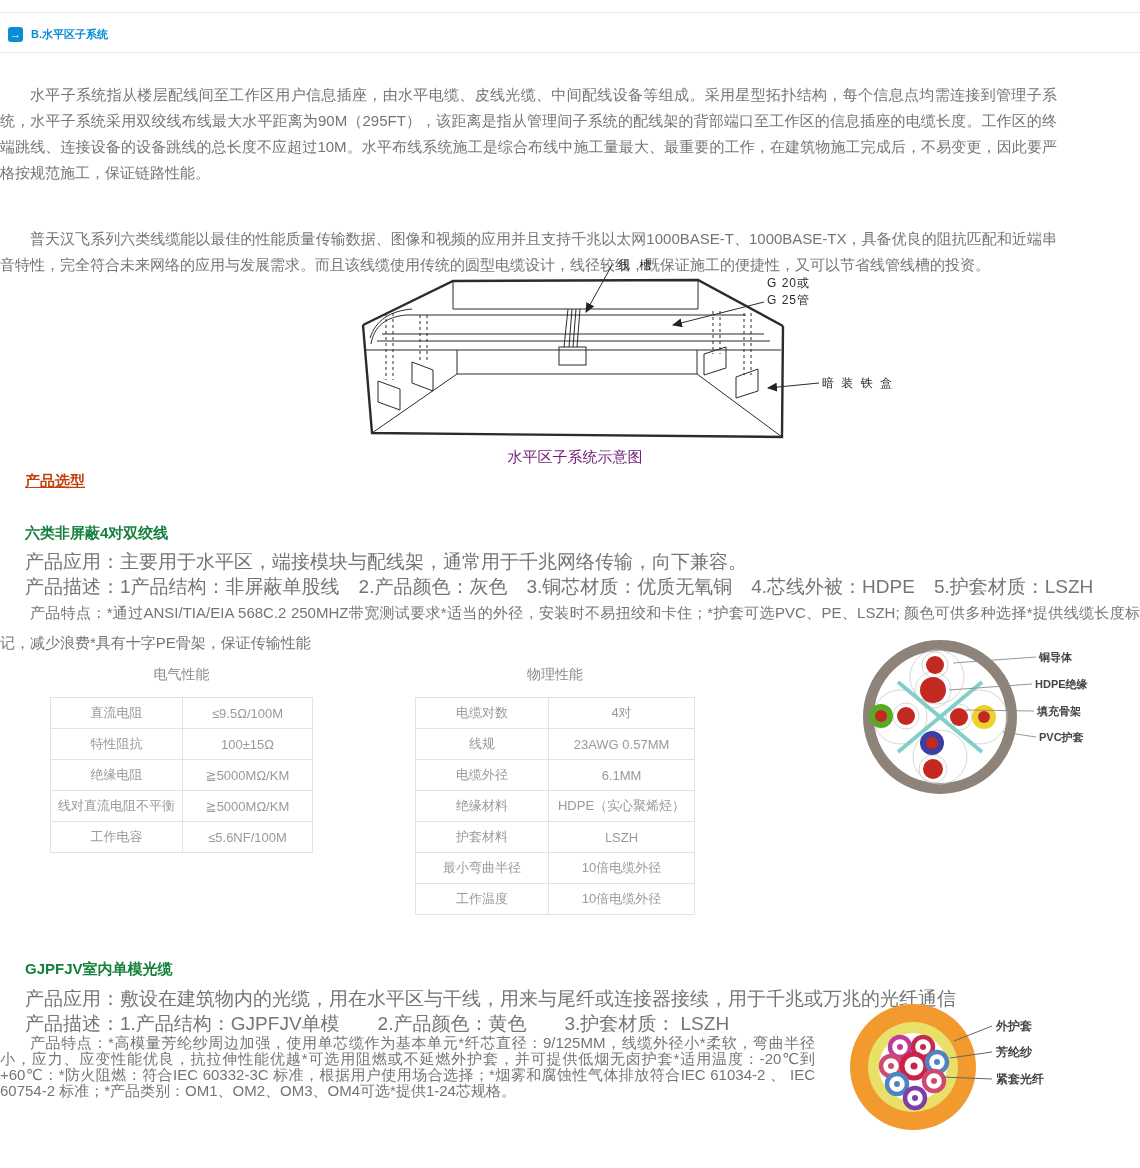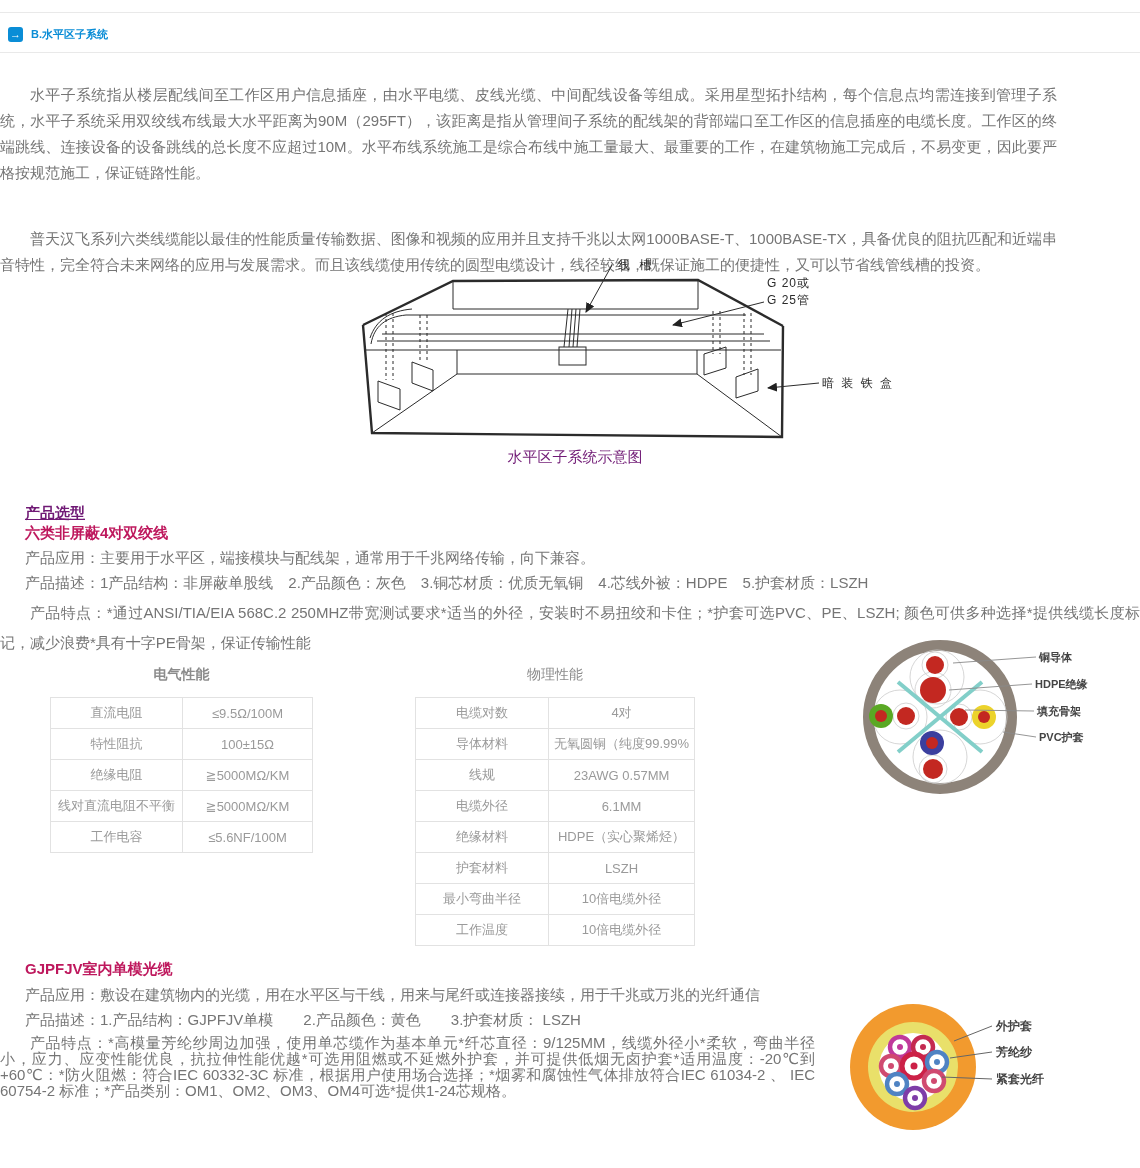--- a/index.html
+++ b/index.html
@@ -13,35 +13,35 @@
   .section-header{position:absolute;left:8px;top:25px;height:18px;display:flex;align-items:center;}
   .hdr-icon{display:inline-block;width:15px;height:15px;background:#0a8dd6;color:#fff;border-radius:3px;
     font-size:11px;line-height:15px;text-align:center;font-weight:bold;}
   .hdr-title{margin-left:8px;color:#0a8dd6;font-size:11px;font-weight:bold;}
   .intro{position:absolute;left:0;width:1057px;margin:0;color:#757575;font-size:15px;line-height:26px;
     text-align:justify;text-indent:2em;}
   .p1{top:82px;}
   .p2{top:186px;margin-top:40px;}
   .room-svg{position:absolute;left:340px;top:250px;width:560px;height:200px;}
   .diagram-caption{position:absolute;left:340px;top:448px;width:470px;text-align:center;color:#701a75;font-size:15px;}
-  .sel-title{position:absolute;left:25px;top:504px;color:#701a75;font-size:15px;font-weight:bold;
+  .sel-title{position:absolute;left:25px;top:472px;color:#c2410c;font-size:15px;font-weight:bold;
     text-decoration:underline;cursor:pointer;}
-  .prod-name{position:absolute;left:25px;margin:0;color:#be185d;font-size:15px;font-weight:bold;}
+  .prod-name{position:absolute;left:25px;margin:0;color:#15803d;font-size:15px;font-weight:bold;}
   .cat6-name{top:524px;}
   .fiber-name{top:960px;}
-  .line{position:absolute;left:25px;margin:0;color:#757575;font-size:15px;white-space:nowrap;}
+  .line{position:absolute;left:25px;margin:0;color:#757575;font-size:19px;white-space:nowrap;}
   .cat6-app{top:549px;}
   .cat6-desc{top:574px;text-align:center;}
   .fiber-app{top:986px;}
   .fiber-desc{top:1011px;}
   .features{position:absolute;left:0;margin:0;color:#757575;font-size:15px;text-align:justify;text-indent:2em;}
   .cat6-feat{top:598px;width:1140px;line-height:30px;}
   .fiber-feat{top:1035px;width:815px;line-height:16px;}
   .tbl-title{position:absolute;color:#8c8c8c;font-size:14px;text-align:center;}
-  .elec-title{left:50px;top:666px;width:263px;font-weight:bold;}
+  .elec-title{left:50px;top:666px;width:263px;}
   .phys-title{left:415px;top:666px;width:280px;}
   table.spec{position:absolute;border-collapse:collapse;table-layout:fixed;background:#fff;}
   table.spec td{border:1px solid #e2e2e2;font-size:13px;color:#9a9a9a;text-align:center;height:30px;
     padding:0 2px;white-space:nowrap;overflow:hidden;}
   table.elec{left:50px;top:697px;width:263px;border-radius:28px;}
   table.elec td.c1{width:127px;}
   table.phys{left:415px;top:697px;width:280px;}
   table.phys td.c1{width:128px;}
   .utp-svg{position:absolute;left:853px;top:636px;width:247px;height:164px;}
   .fiber-svg{position:absolute;left:845px;top:1000px;width:250px;height:140px;}
@@ -156,24 +156,20 @@
     </tr>
   </tbody>
 </table>
 
 <div class="tbl-title phys-title">物理性能</div>
 <table class="spec phys">
   <tbody>
     <tr>
       <td class="c1">电缆对数</td>
       <td>4对</td>
-    </tr>
-    <tr>
-      <td class="c1">导体材料</td>
-      <td>无氧圆铜（纯度99.99%</td>
     </tr>
     <tr>
       <td class="c1">线规</td>
       <td>23AWG  0.57MM</td>
     </tr>
     <tr>
       <td class="c1">电缆外径</td>
       <td>6.1MM</td>
     </tr>
     <tr>

